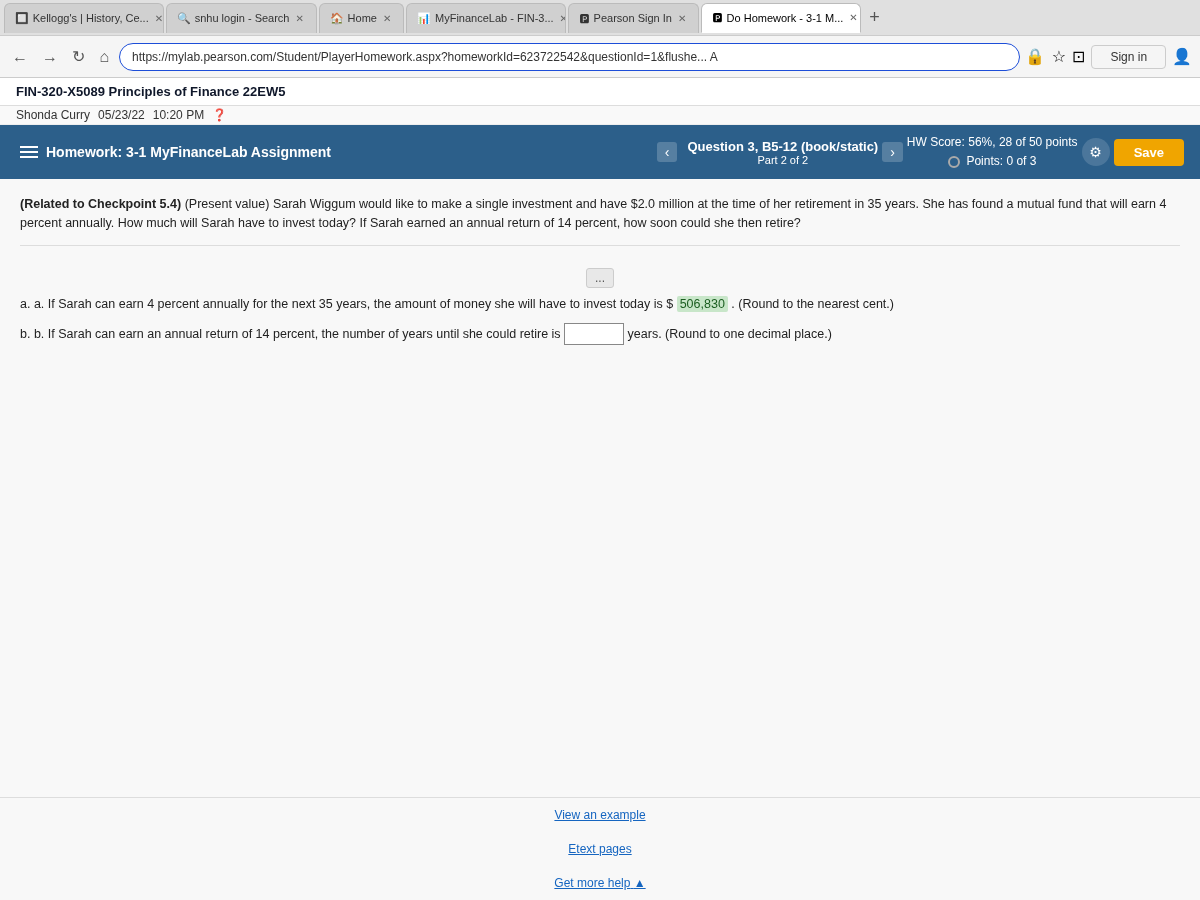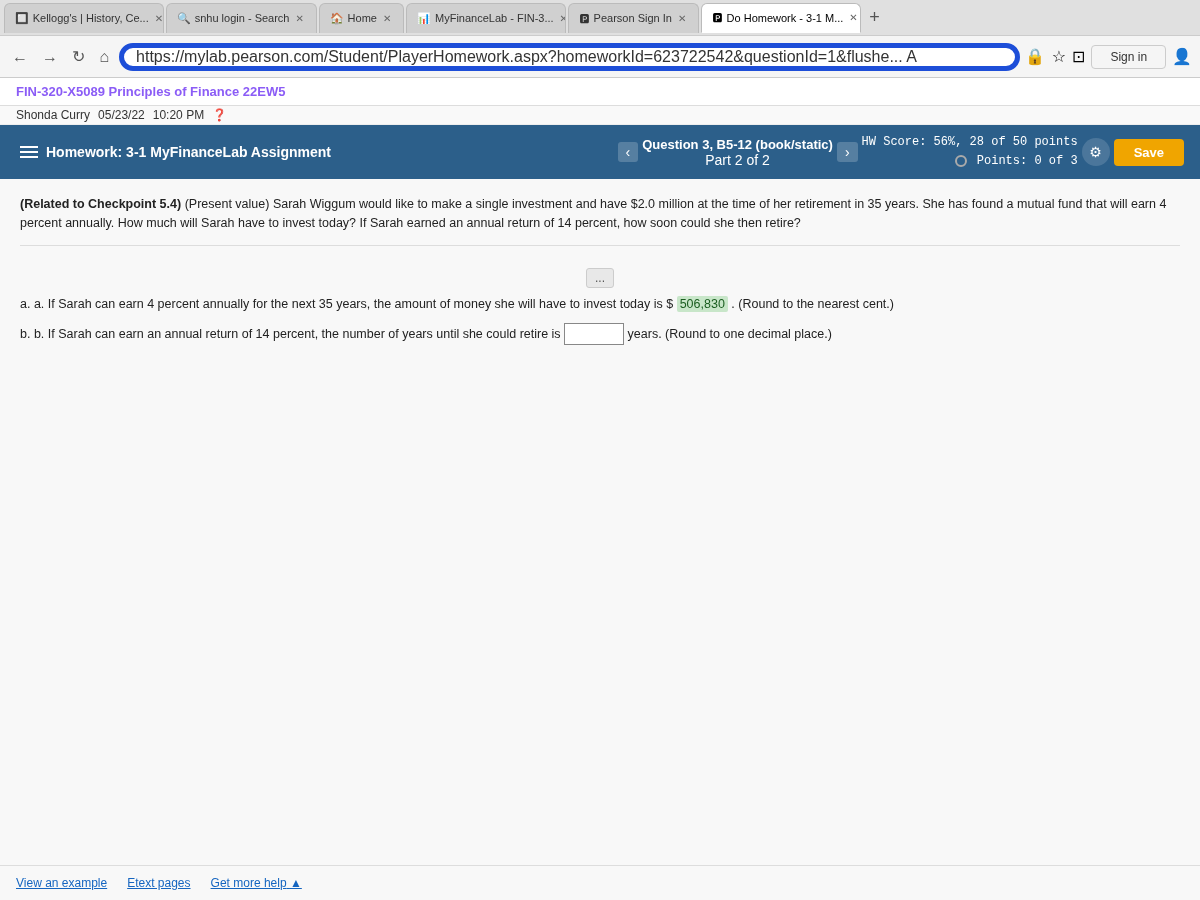--- a/index.html
+++ b/index.html
@@ -83,24 +83,24 @@
       font-size: 16px;
       color: #555;
       padding: 2px 4px;
     }
 
     .nav-btn:disabled { color: #bbb; cursor: default; }
 
     .address-input {
       flex: 1;
       height: 28px;
-      border: 5px solid #1d4ed8;
+      border: 1px solid #1d4ed8;
       border-radius: 14px;
       padding: 0 12px;
-      font-size: 16px;
+      font-size: 12px;
       background: #fff;
       color: #333;
     }
 
     .sign-in-btn {
       background: none;
       border: 1px solid #ccc;
       border-radius: 4px;
       padding: 4px 18px;
       font-size: 12px;
@@ -115,21 +115,21 @@
       display: flex;
       flex-direction: column;
     }
 
     
     .page-header {
       background: #fff;
       padding: 6px 16px;
       border-bottom: 1px solid #ddd;
       font-size: 13px;
-      color: #8b5cf6;
+      color: #0f172a;
       font-weight: bold;
     }
 
     .user-info-bar {
       display: flex;
       justify-content: flex-start;
       align-items: center;
       padding: 2px 16px;
       font-size: 12px;
       color: #333;
@@ -152,37 +152,37 @@
       font-size: 14px;
       font-weight: bold;
       flex: 1;
     }
 
     .question-nav {
       display: flex;
       align-items: flex-end;
       gap: 8px;
       font-size: 13px;
+      margin-left: 6px;
     }
 
     .nav-arrow {
       background: rgba(255,255,255,0.2);
       border: none;
       color: #fff;
       border-radius: 3px;
       cursor: pointer;
       padding: 2px 8px;
       font-size: 14px;
     }
 
     .hw-score {
       font-size: 12px;
-      text-align: right;
+      text-align: center;
       line-height: 1.6;
-      font-family: Liberation Mono, monospace;
     }
 
     .settings-icon-btn {
       background: rgba(255,255,255,0.15);
       border: none;
       color: #fff;
       border-radius: 50%;
       width: 28px;
       height: 28px;
       cursor: pointer;
@@ -265,20 +265,21 @@
     .spacer { flex: 1; }
 
     
     .footer-area {
       padding: 10px 16px;
       display: flex;
       align-items: center;
       gap: 20px;
       border-top: 1px solid #ddd;
       background: #f8f8f8;
+      flex-direction: column;
     }
 
     .footer-link {
       color: #1565c0;
       text-decoration: underline;
       font-size: 12px;
       cursor: pointer;
       background: none;
       border: none;
     }
@@ -335,21 +336,21 @@
       margin-right: 3px;
     }
 
     .question-title {
       font-size: 13px;
       font-weight: bold;
       text-align: center;
     }
 
     .question-subtitle {
-      font-size: 14px;
+      font-size: 11px;
       text-align: center;
     }
   </style>
 </head>
 <body>
 
 <div class="browser-window">
 
   <div class="tab-bar">
     <div class="tab">

